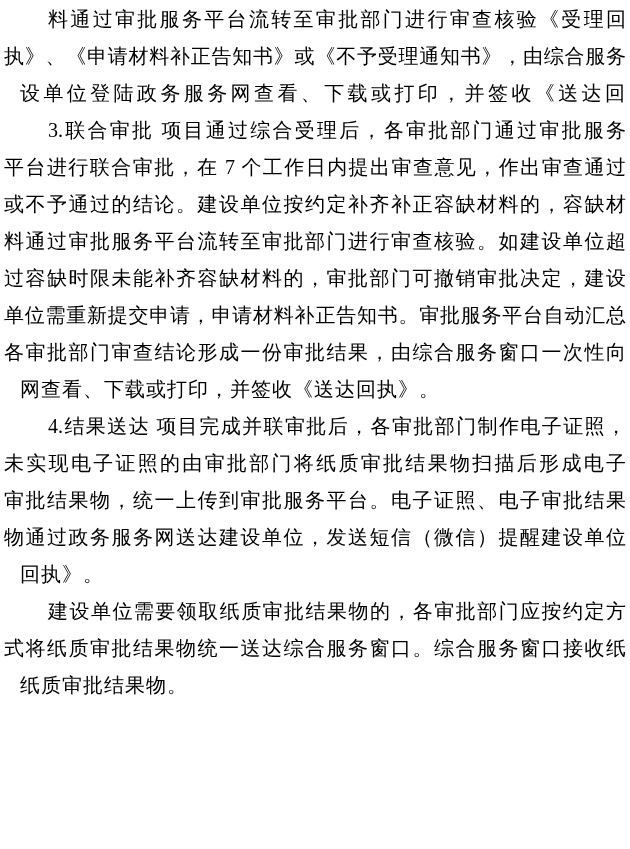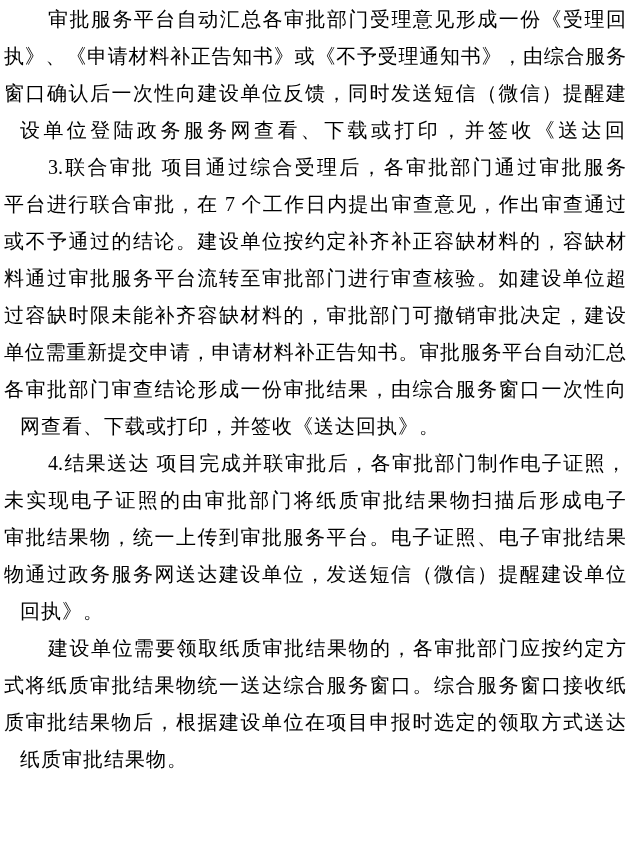--- a/index.html
+++ b/index.html
@@ -34,23 +34,22 @@
     letter-spacing: 1px;
     margin-left: 16px;
   }
 </style>
 </head>
 <body>
 
 <div class="page">
   <div>
       <div class="para">
-        <div class="line first">审批服务平台自动汇总各审批部门受理意见形成一份《受理回</div>
+        <div class="line first">料通过审批服务平台流转至审批部门进行审查核验《受理回</div>
         <div class="line">执》、《申请材料补正告知书》或《不予受理通知书》，由综合服务</div>
-        <div class="line">窗口确认后一次性向建设单位反馈，同时发送短信（微信）提醒建</div>
         <div class="line last">设单位登陆政务服务网查看、下载或打印，并签收《送达回执》。</div>
       </div>
       <div class="para">
         <div class="line first">3.联合审批 项目通过综合受理后，各审批部门通过审批服务</div>
         <div class="line">平台进行联合审批，在 7 个工作日内提出审查意见，作出审查通过</div>
         <div class="line">或不予通过的结论。建设单位按约定补齐补正容缺材料的，容缺材</div>
         <div class="line">料通过审批服务平台流转至审批部门进行审查核验。如建设单位超</div>
         <div class="line">过容缺时限未能补齐容缺材料的，审批部门可撤销审批决定，建设</div>
         <div class="line">单位需重新提交申请，申请材料补正告知书。审批服务平台自动汇总</div>
         <div class="line">各审批部门审查结论形成一份审批结果，由综合服务窗口一次性向</div>
@@ -59,17 +58,16 @@
       <div class="para">
         <div class="line first">4.结果送达 项目完成并联审批后，各审批部门制作电子证照，</div>
         <div class="line">未实现电子证照的由审批部门将纸质审批结果物扫描后形成电子</div>
         <div class="line">审批结果物，统一上传到审批服务平台。电子证照、电子审批结果</div>
         <div class="line">物通过政务服务网送达建设单位，发送短信（微信）提醒建设单位</div>
         <div class="line last">回执》。</div>
       </div>
       <div class="para">
         <div class="line first">建设单位需要领取纸质审批结果物的，各审批部门应按约定方</div>
         <div class="line">式将纸质审批结果物统一送达综合服务窗口。综合服务窗口接收纸</div>
-        <div class="line">质审批结果物后，根据建设单位在项目申报时选定的领取方式送达</div>
         <div class="line last">纸质审批结果物。</div>
       </div>
     </div>
 </div>
 
 </body></html>

